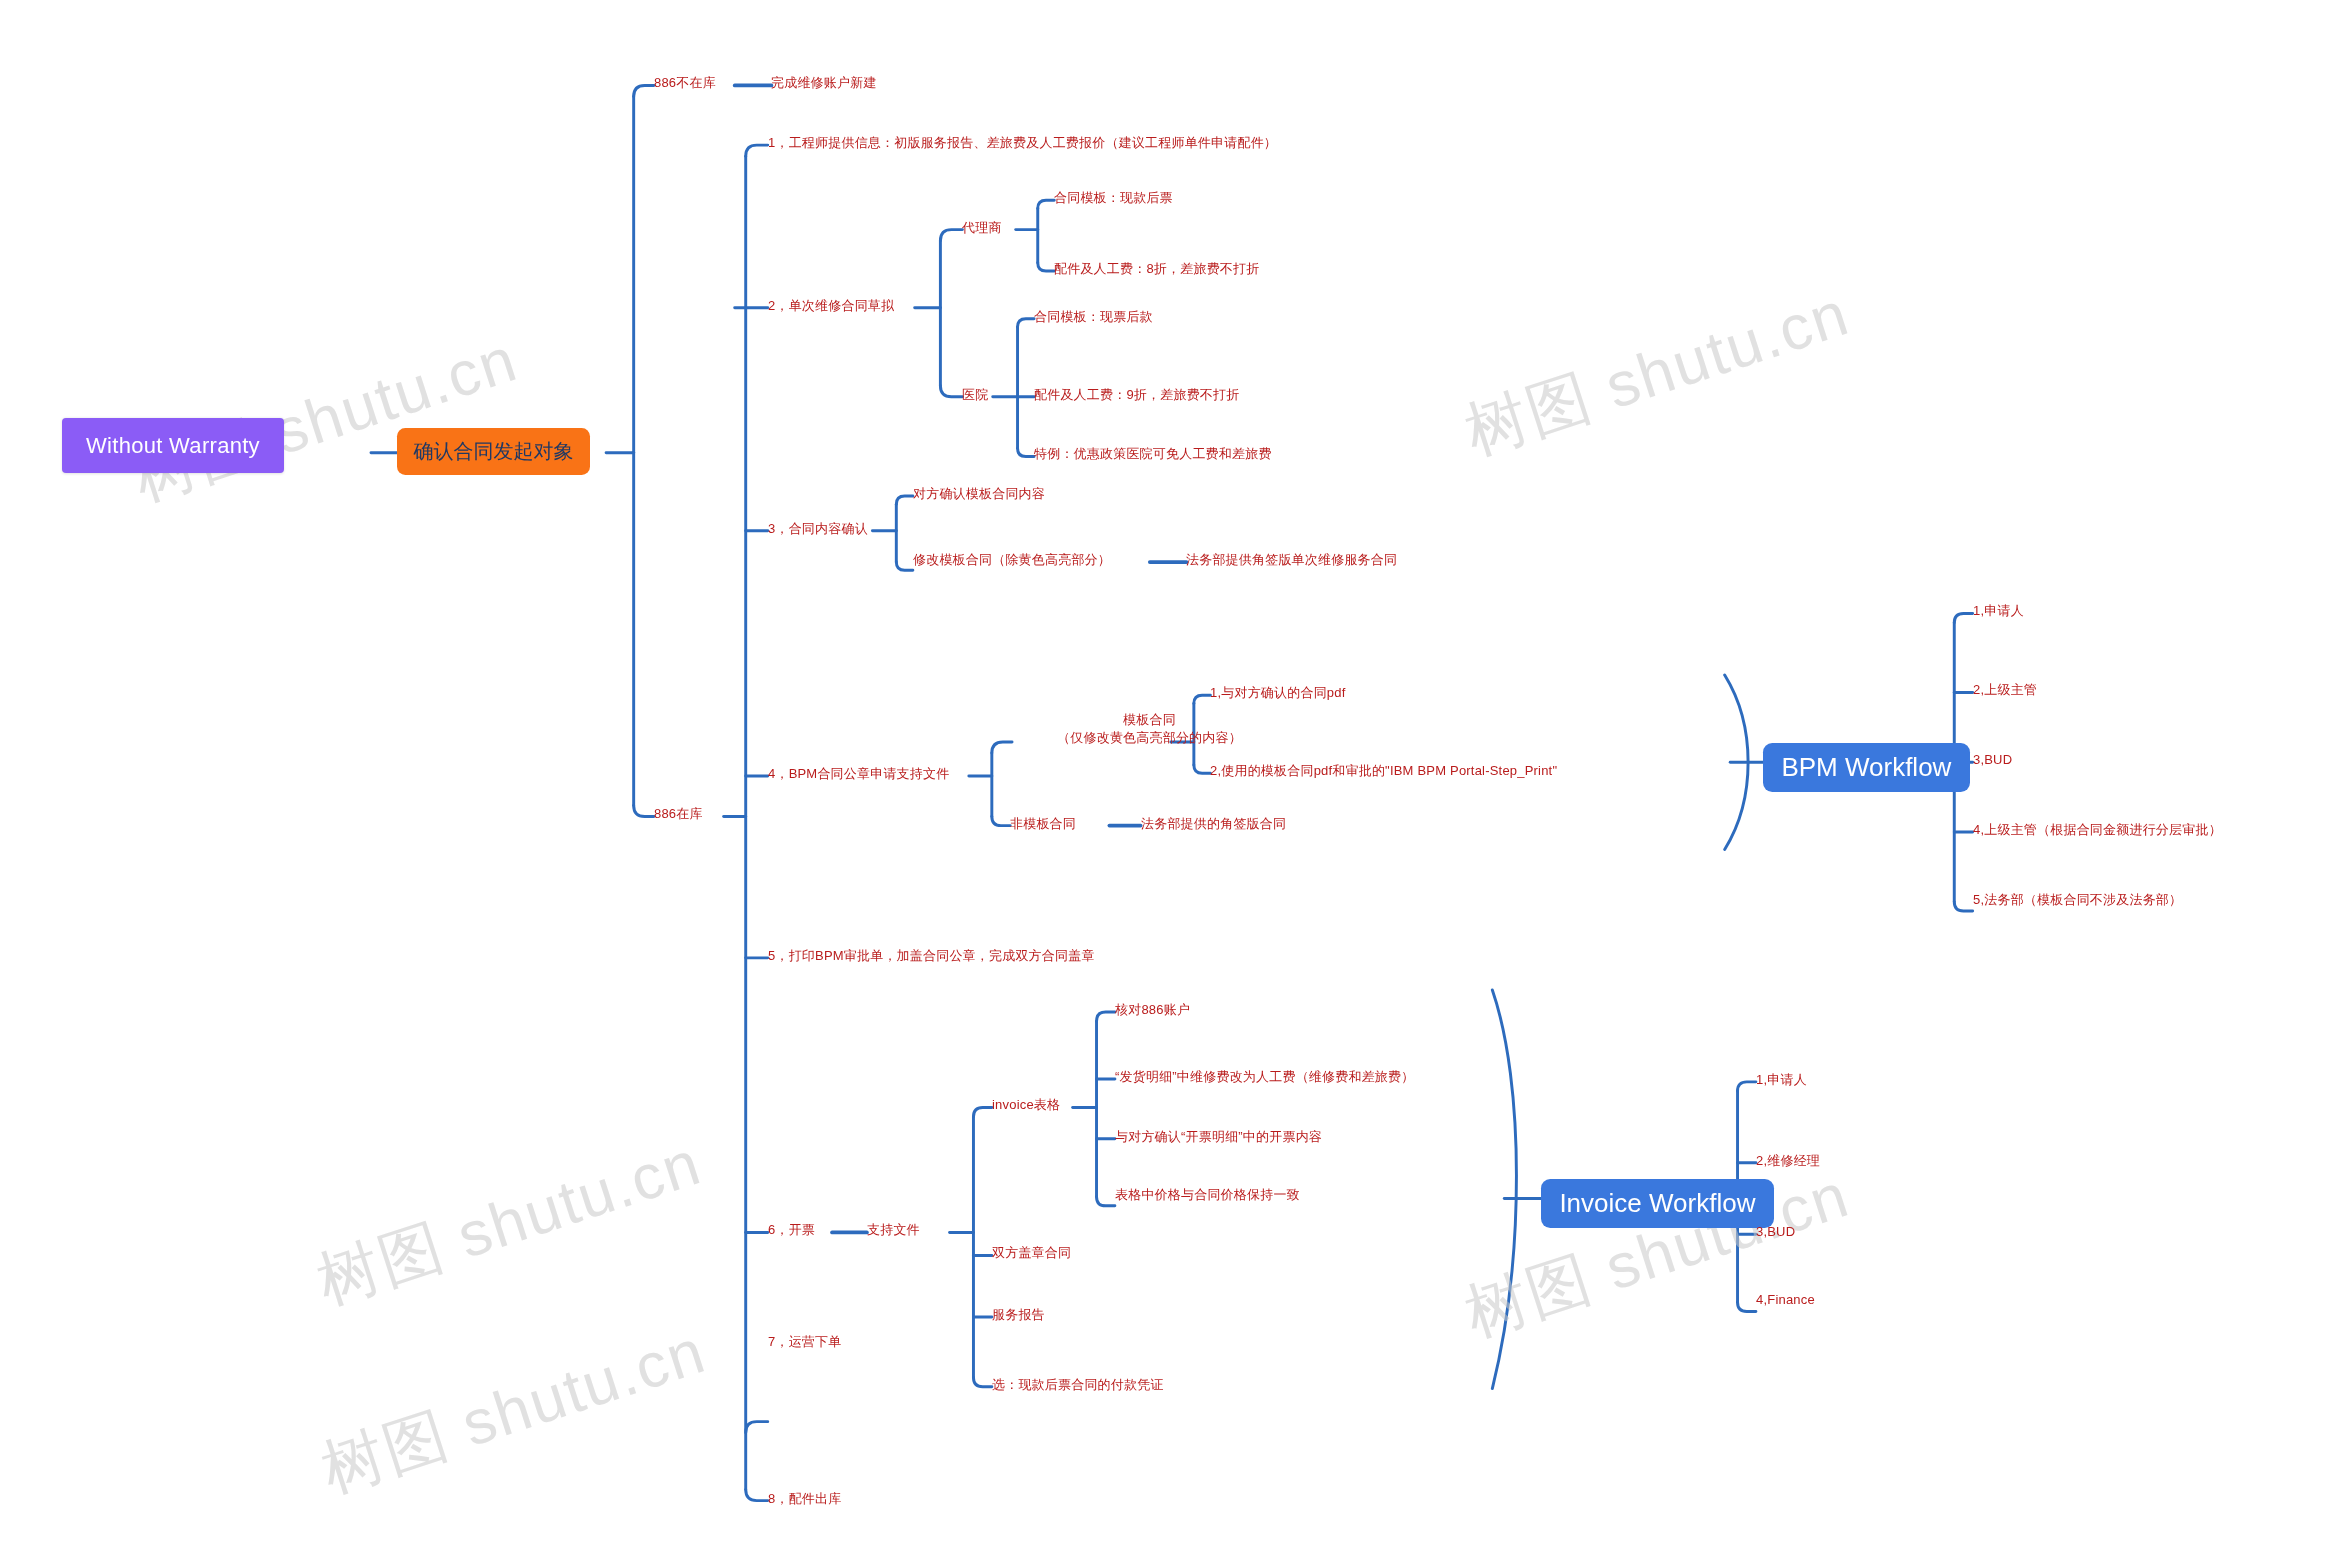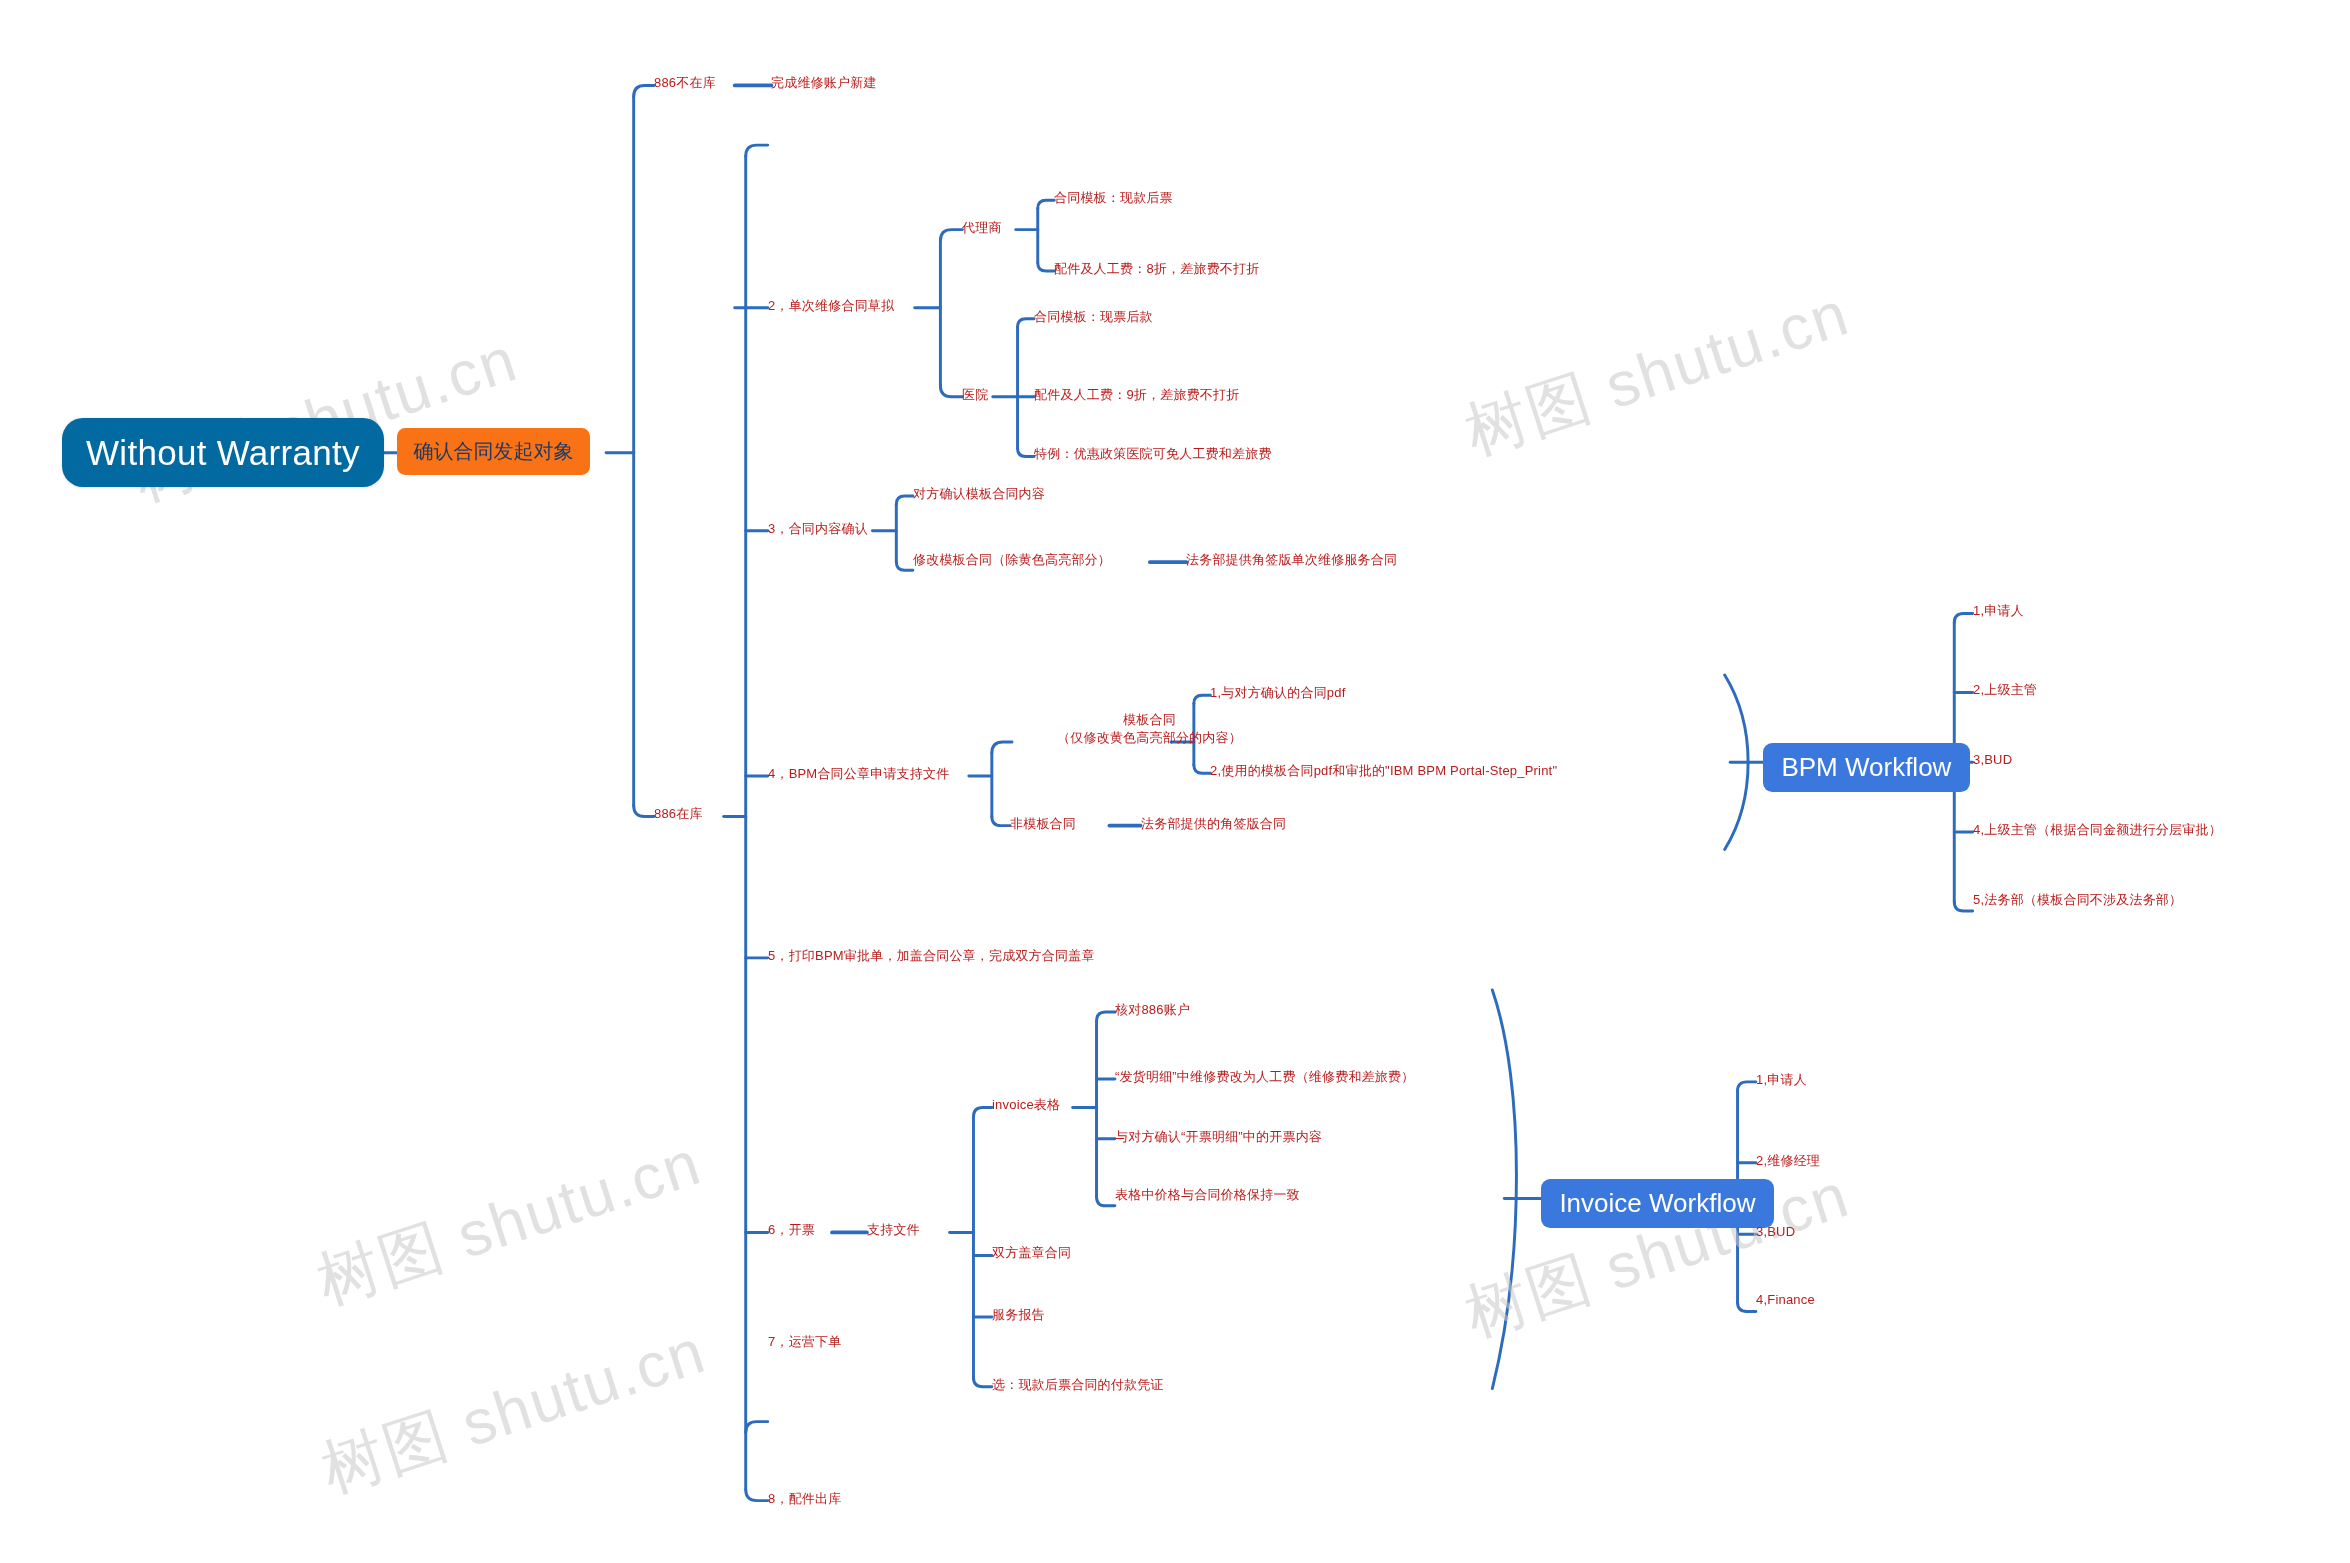--- a/index.html
+++ b/index.html
@@ -48,24 +48,24 @@
     color: #b91c1c;
     font-size: 13px;
     line-height: 1.42;
     letter-spacing: 0.2px;
   }
   .node.center {
     text-align: center;
   }
   .root-node {
     position: absolute;
-    background: #0369a1;
+    background: #8b5cf6;
     color: #ffffff;
-    border-radius: 21px;
-    font-size: 35px;
+    border-radius: 4px;
+    font-size: 22px;
     padding: 14.7px 24px;
     white-space: nowrap;
     box-shadow: 0 0.9px 2.8px rgba(0,0,0,.12);
     letter-spacing: 0.3px;
   }
   .pill-soft {
     position: absolute;
     background: #f97316;
     color: #1f3864;
     border-radius: 8.3px;
@@ -206,20 +206,21 @@
 
   <div class="root-node" style="left:62px; top:418px;">Without Warranty</div>
 
   <div class="pill-soft" style="left:397px; top:428px;">确认合同发起对象</div>
 
   <div class="node" style="left:654px; top:74px;">886不在库</div>
   <div class="node" style="left:771px; top:74px;">完成维修账户新建</div>
 
   <div class="node" style="left:654px; top:805px;">886在库</div>
 
+  <div class="node" style="left:768px; top:134px;">1，工程师提供信息：初版服务报告、差旅费及人工费报价（建议工程师单件申请配件）</div>
   <div class="node" style="left:768px; top:297px;">2，单次维修合同草拟</div>
   <div class="node" style="left:768px; top:520px;">3，合同内容确认</div>
   <div class="node" style="left:768px; top:765px;text-align:center;">4，BPM合同公章申请支持文件</div>
   <div class="node" style="left:768px; top:947px;">5，打印BPM审批单，加盖合同公章，完成双方合同盖章</div>
   <div class="node" style="left:768px; top:1221px;">6，开票</div>
   <div class="node" style="left:768px; top:1333px;">7，运营下单</div>
   <div class="node" style="left:768px; top:1490px;">8，配件出库</div>
 
   <div class="node" style="left:962px; top:219px;">代理商</div>
   <div class="node" style="left:1054px; top:189px;">合同模板：现款后票</div>

